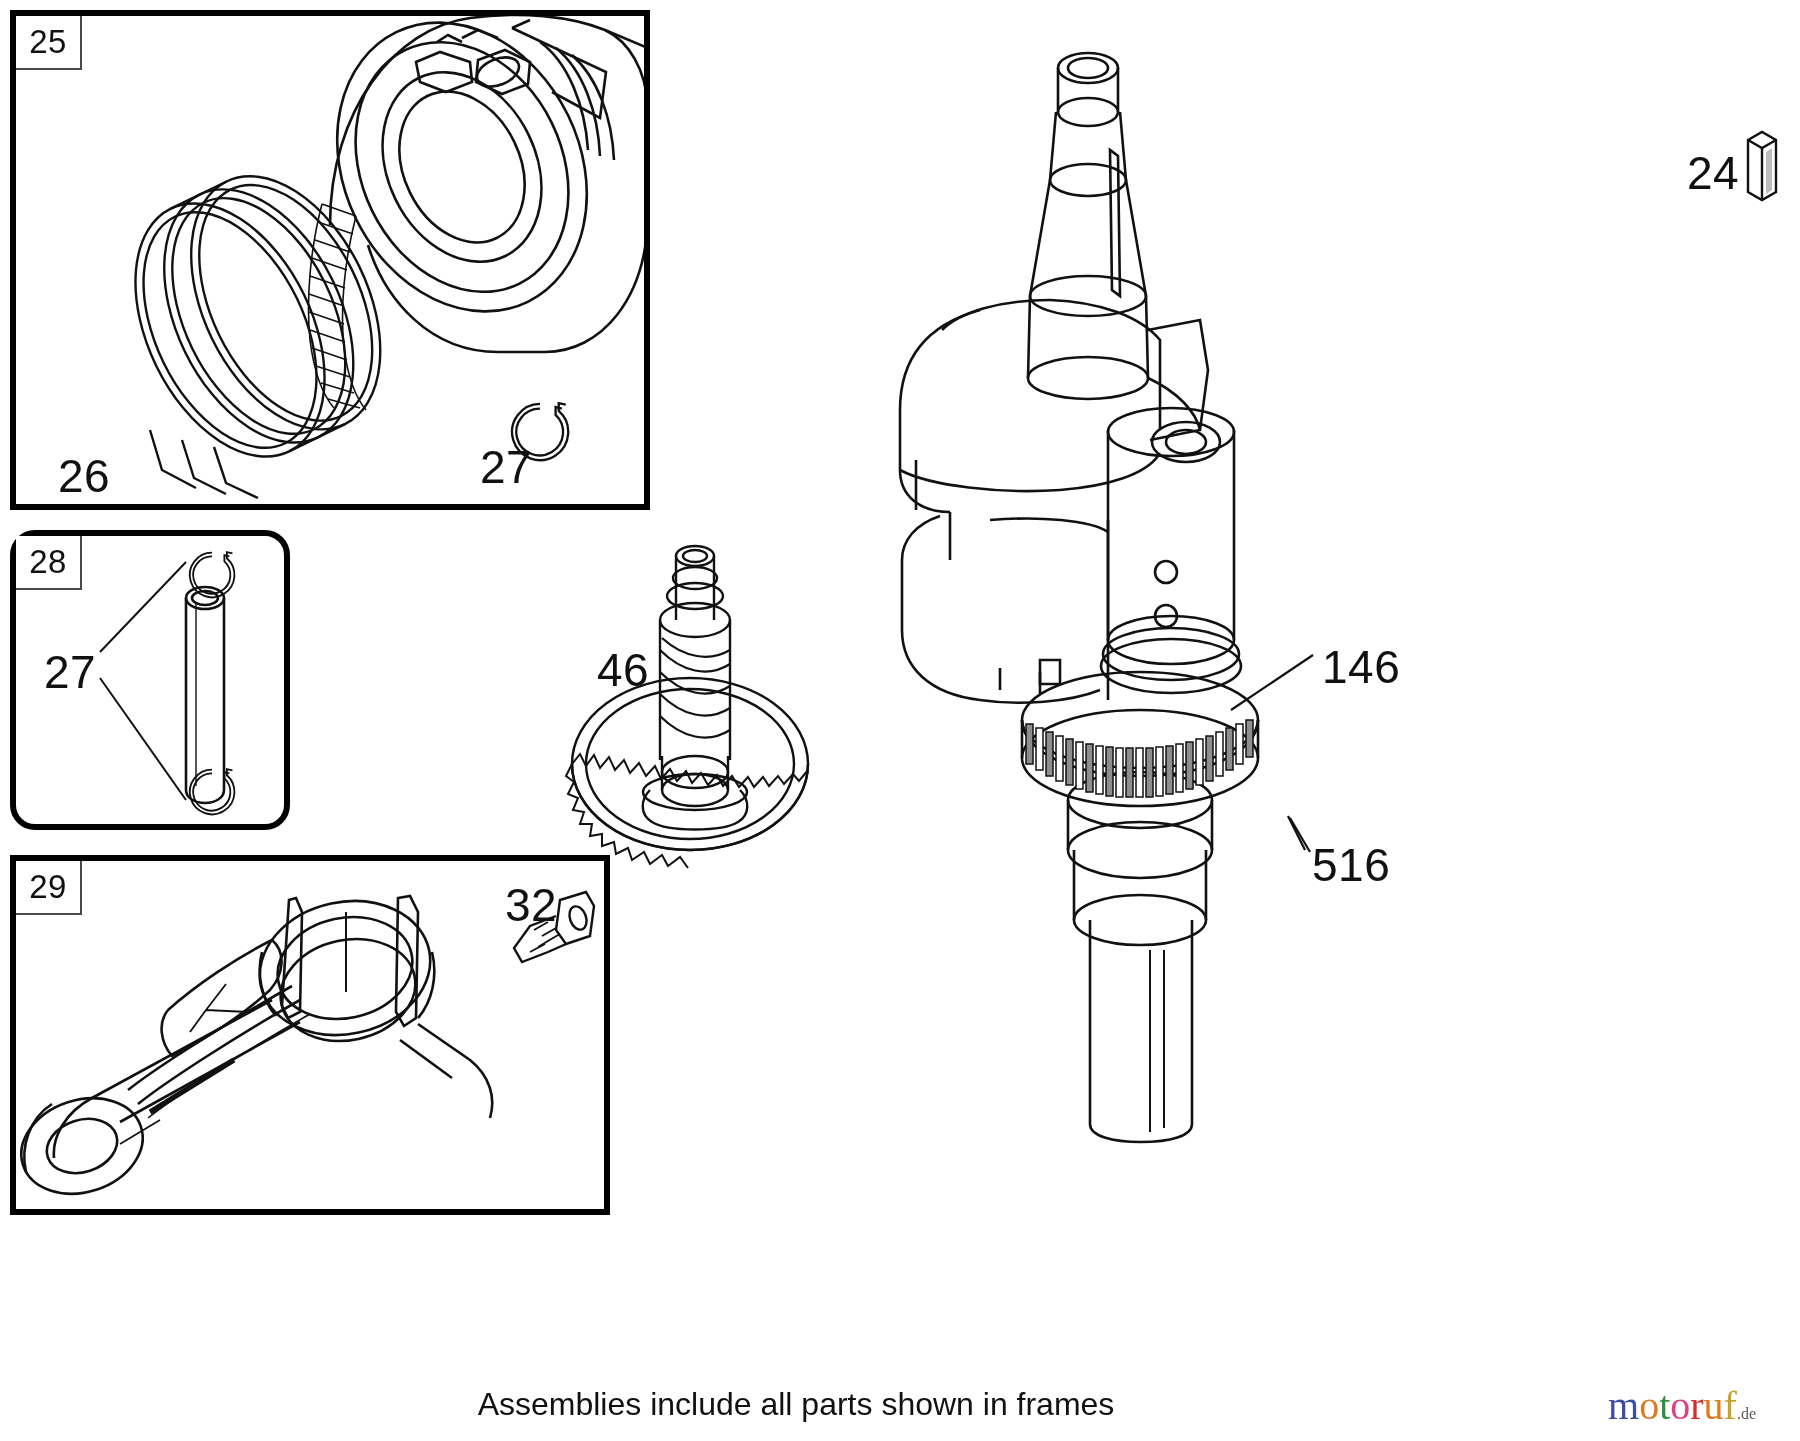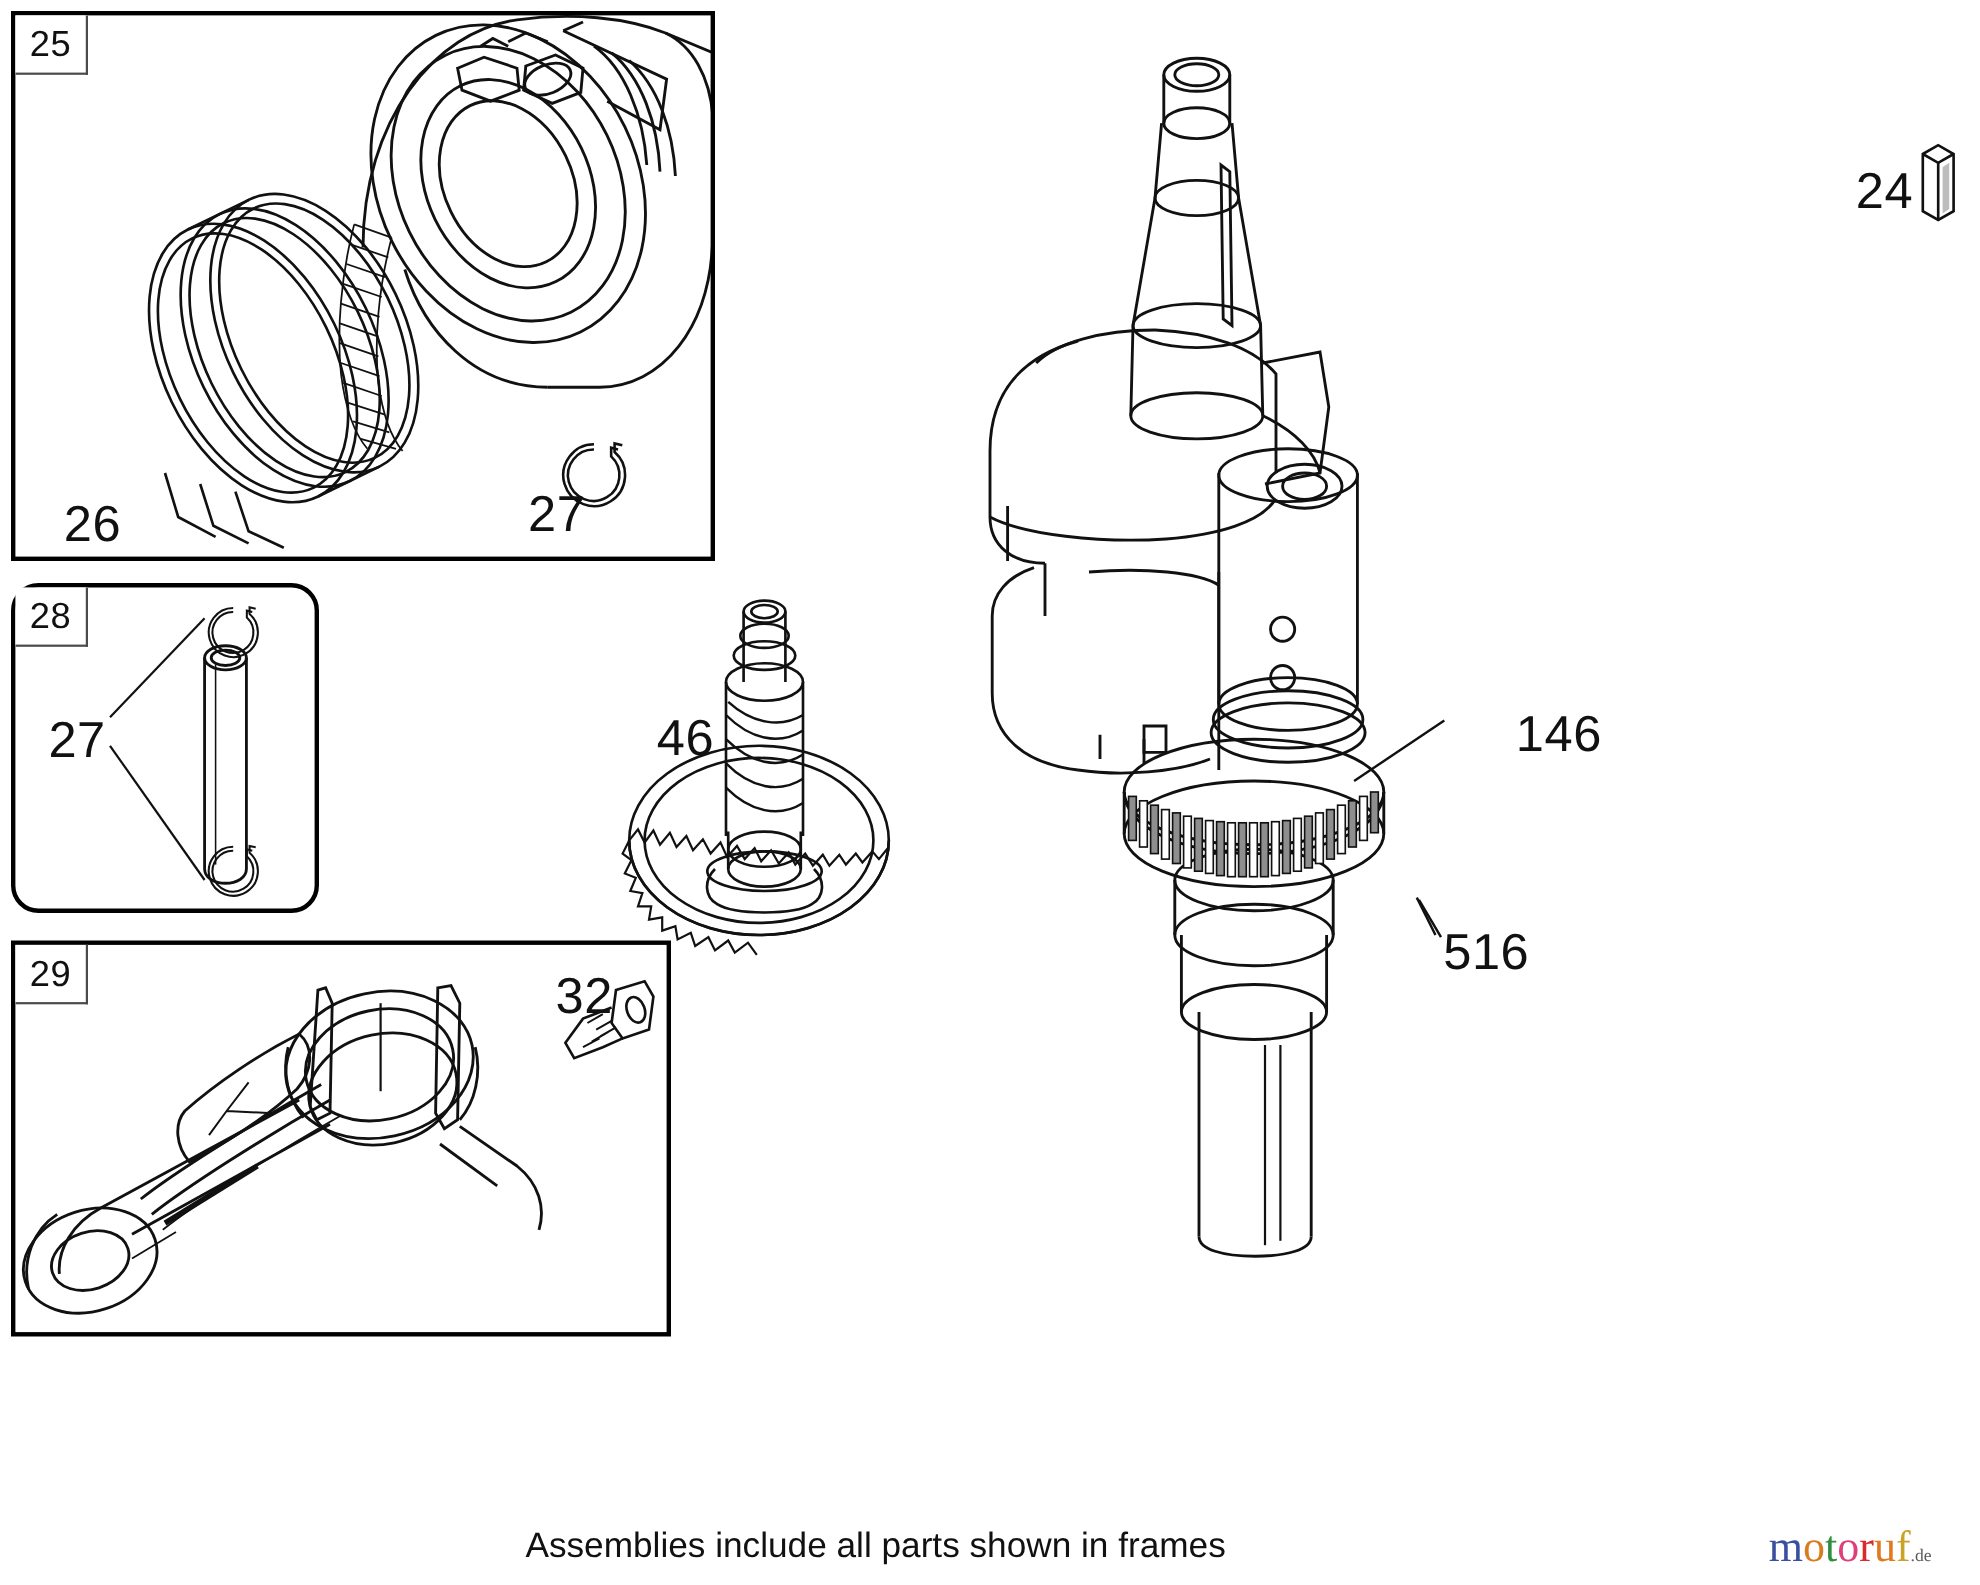--- a/index.html
+++ b/index.html
@@ -15,21 +15,21 @@
   #page {
     position: relative;
     width: 1800px;
     height: 1441px;
     background: #ffffff;
     overflow: hidden;
   }
   
   .frame {
     position: absolute;
-    border: 4px solid #000000;
+    border: 6px solid #000000;
     background: transparent;
     box-sizing: border-box;
   }
   .frame-tag {
     position: absolute;
     top: 0;
     left: 0;
     border-right: 2px solid #4a4a4a;
     border-bottom: 2px solid #4a4a4a;
     box-sizing: border-box;
@@ -385,21 +385,21 @@
 
 
   <div class="callout" style="left:58px; top:449px;">26</div>
 
   <div class="callout" style="left:480px; top:440px;">27</div>
 
   <div class="callout" style="left:44px; top:645px;">27</div>
 
   <div class="callout" style="left:505px; top:878px;">32</div>
 
-  <div class="callout" style="left:1378px; top:640px;">146</div>
+  <div class="callout" style="left:1322px; top:640px;">146</div>
 
   <div class="callout" style="left:1312px; top:838px;">516</div>
 
   <div class="callout" style="left:597px; top:643px;">46</div>
 
   <div class="callout" style="left:1687px; top:146px;">24</div>
 
   <div id="caption">Assemblies include all parts shown in frames</div>
 
   <div id="watermark">

